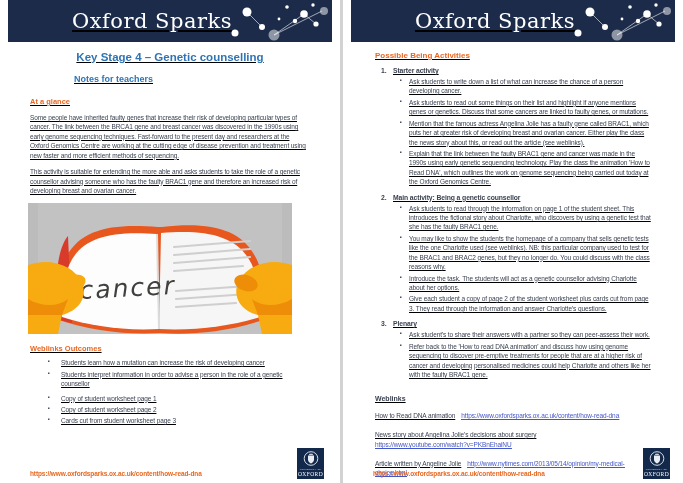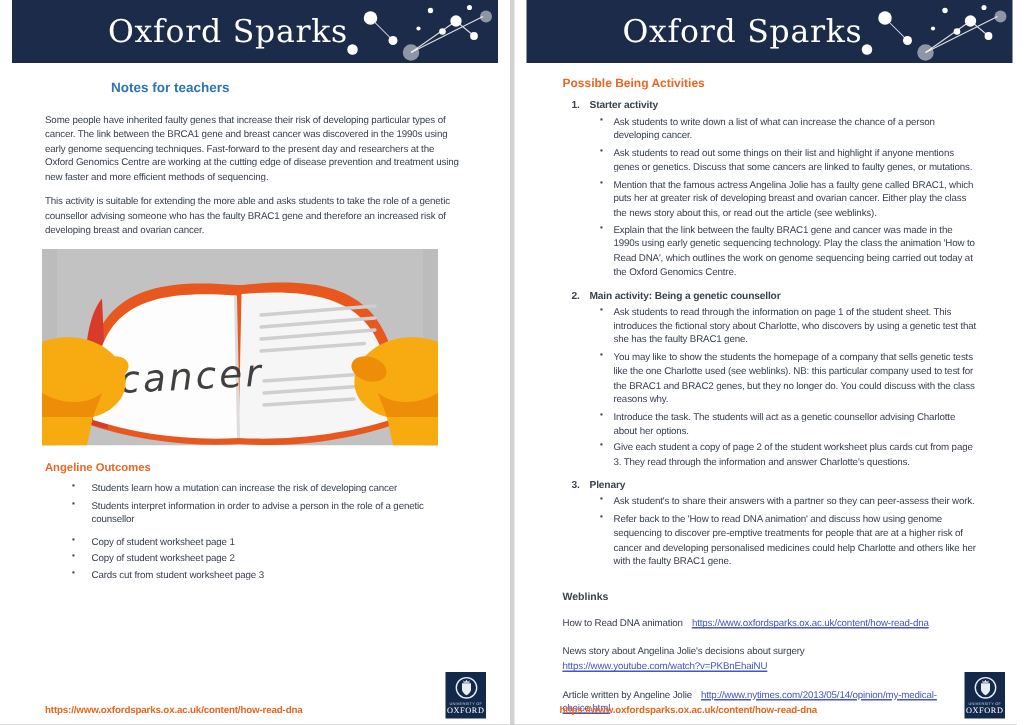--- a/index.html
+++ b/index.html
@@ -1,17 +1,17 @@
 <!DOCTYPE html>
 <html><head>
 <meta charset="utf-8">
 <style>
   html,body{margin:0;padding:0;}
   body{width:683px;height:483px;background:#d2d2d2;font-family:"Liberation Sans",sans-serif;overflow:hidden;}
-  .canvas{position:relative;width:683px;height:433px;display:flex;}
+  .canvas{position:relative;width:683px;height:433px;display:flex;text-decoration:underline;}
   .page{position:relative;width:340px;height:483px;background:#ffffff;flex:0 0 340px;overflow:hidden;}
   .page-gap{width:3px;height:483px;background:#d2d2d2;flex:0 0 3px;}
 
   
   .banner{position:relative;margin:0 8px;height:42px;background:#1c2b4a;display:flex;align-items:center;justify-content:center;}
   .banner-title{color:#ffffff;font-family:"DejaVu Serif",serif;font-size:21px;letter-spacing:0.5px;margin-left:-36px;}
   .constellation{position:absolute;right:2px;top:0;}
 
   
   .doc-title{margin:9px 30px 0;text-align:center;color:#2e74b5;font-size:11.5px;font-weight:bold;}
@@ -70,21 +70,23 @@
             <circle cx="77" cy="21" r="2.2"></circle>
           <circle cx="86" cy="14" r="3.8"></circle>
             <circle cx="98" cy="24" r="2.6"></circle>
             <circle cx="95" cy="5" r="1.7"></circle>
           <circle cx="106" cy="11" r="4" opacity="0.5"></circle>
             <circle cx="61" cy="19" r="1.4"></circle>
         </g>
       </svg>
     </header>
 
+    <h1 class="doc-title">Key Stage 4 – Genetic counselling</h1>
     <h2 class="blue-h">Notes for teachers</h2>
+    <h3 class="orange-h">At a glance</h3>
 
     <p class="body-text">Some people have inherited faulty genes that increase their risk of developing particular types of cancer. The link between the BRCA1 gene and breast cancer was discovered in the 1990s using early genome sequencing techniques. Fast-forward to the present day and researchers at the Oxford Genomics Centre are working at the cutting edge of disease prevention and treatment using new faster and more efficient methods of sequencing.</p>
     <p class="body-text">This activity is suitable for extending the more able and asks students to take the role of a genetic counsellor advising someone who has the faulty BRAC1 gene and therefore an increased risk of developing breast and ovarian cancer.</p>
 
     <svg class="illustration" viewBox="0 0 264 131">
       <rect x="0" y="0" width="264" height="131" fill="#c2c2c2"></rect>
       <rect x="0" y="0" width="10" height="131" fill="#bcbcbc"></rect>
       <rect x="254" y="0" width="10" height="131" fill="#bcbcbc"></rect>
 
       <path d="M28,116 C26,36 58,18 130,24 L134,24 C206,16 240,36 238,116 C198,130 160,132 132,130 C100,132 62,128 28,116 Z" fill="#e8571e"></path>
@@ -111,21 +113,21 @@
         <path d="M0,96 C14,104 30,104 40,96 L34,112 L0,112 Z" fill="#ee8d07"></path>
         <ellipse cx="46" cy="80" rx="12" ry="8" transform="rotate(-18 46 80)" fill="#f7ab10"></ellipse>
       </g>
       <g>
         <path d="M264,62 C242,54 218,62 210,80 C204,95 214,108 230,112 L234,131 L264,131 Z" fill="#f7ab10"></path>
         <path d="M264,96 C250,104 234,104 224,96 L230,112 L264,112 Z" fill="#ee8d07"></path>
         <ellipse cx="218" cy="80" rx="12" ry="8" transform="rotate(18 218 80)" fill="#ee8d07"></ellipse>
       </g>
     </svg>
 
-    <h3 class="orange-h">Angeline Outcomes</h3>
+    <h3 class="orange-h">Weblinks Outcomes</h3>
     <ul class="bullets">
       <li>Students learn how a mutation can increase the risk of developing cancer</li>
       <li>Students interpret information in order to advise a person in the role of a genetic counsellor</li>
     </ul>
 
     <ul class="bullets">
       <li>Copy of student worksheet  page 1</li>
       <li>Copy of student worksheet page 2</li>
       <li>Cards cut from student worksheet page 3</li>
     </ul>

